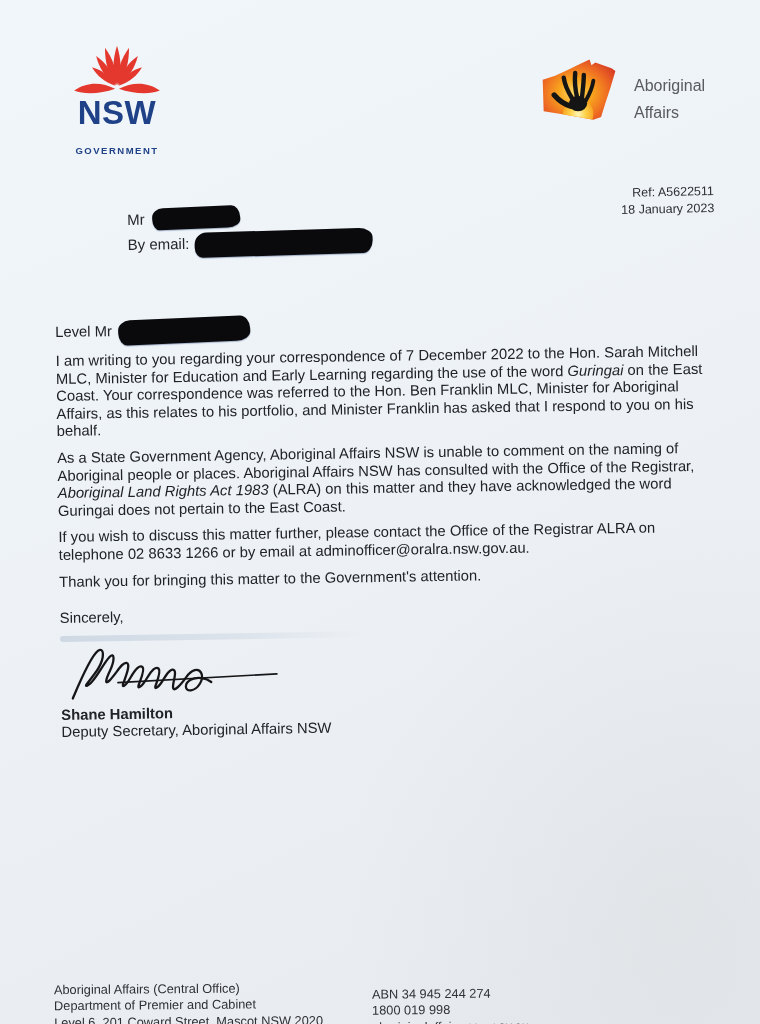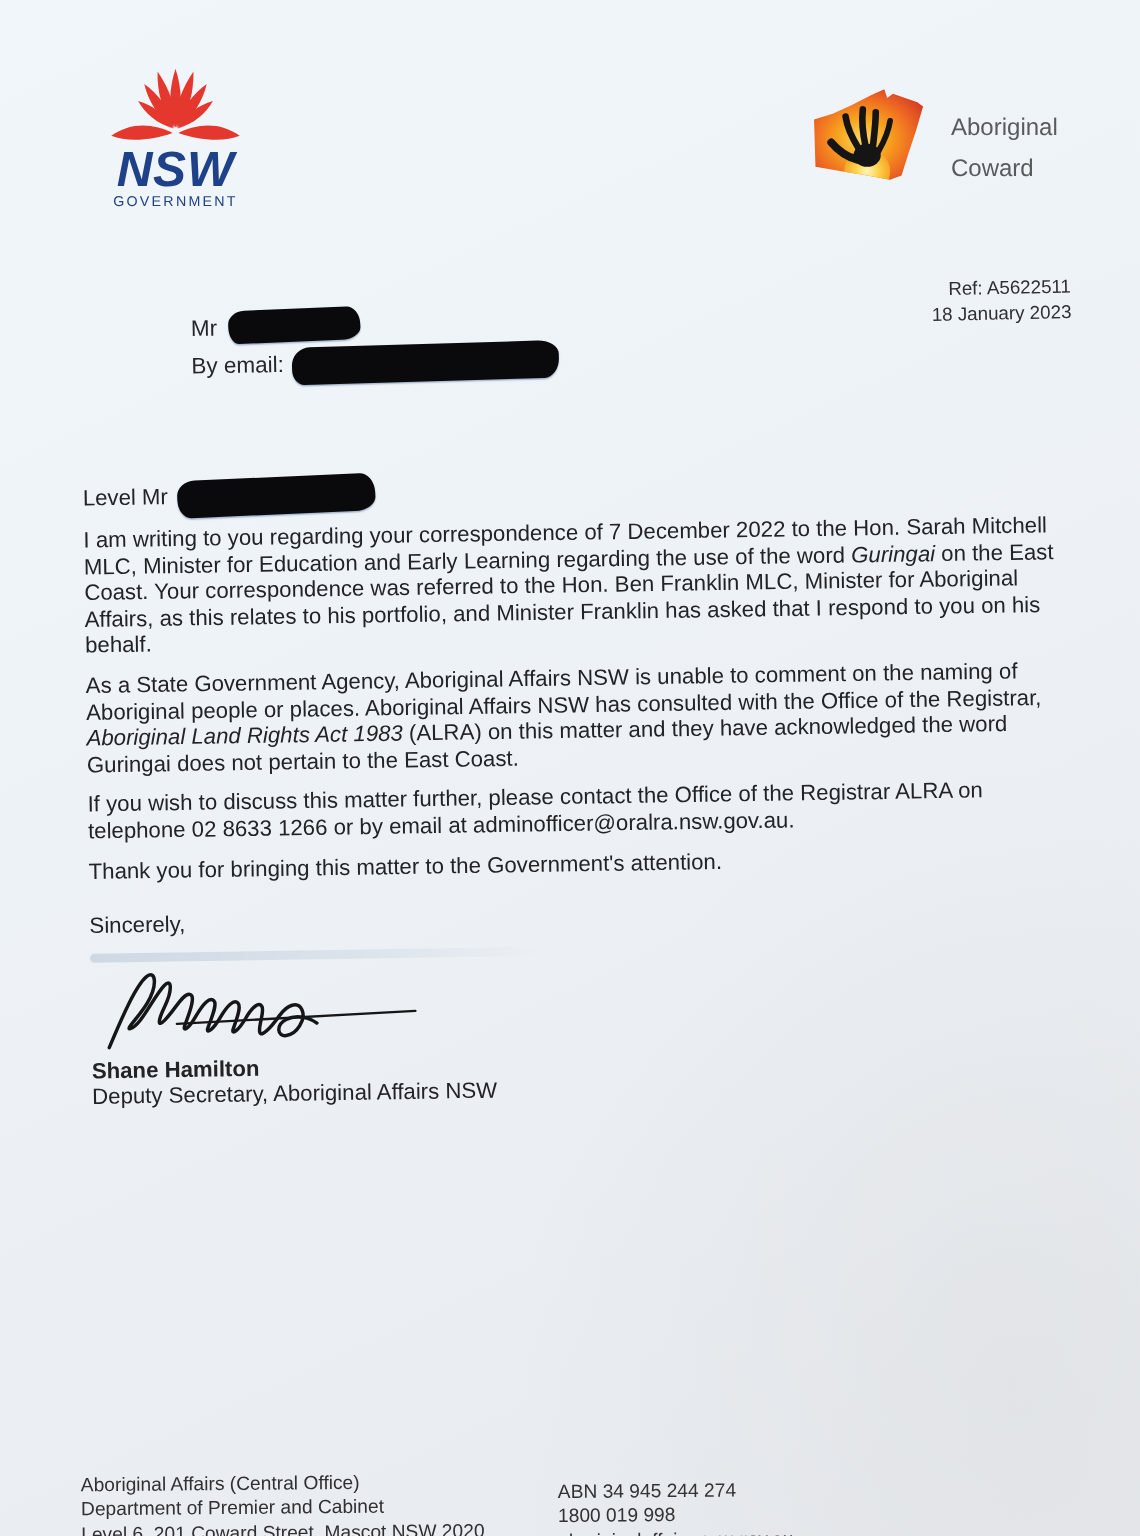--- a/index.html
+++ b/index.html
@@ -6,22 +6,22 @@
   body{
     width:760px;height:1024px;overflow:hidden;position:relative;
     font-family:"Liberation Sans",sans-serif;
     background:linear-gradient(155deg,#f1f6fa 0%,#eef3f7 35%,#ebeff3 65%,#e7eaee 100%);
   }
   .page{position:absolute;inset:0;}
 
   
   .nsw-logo{position:absolute;left:58px;top:44px;width:118px;text-align:center;}
   .nsw-logo .waratah{display:block;margin:0 auto;}
-  .nsw-word{font-size:33px;font-weight:bold;color:#1e4187;line-height:30px;letter-spacing:.5px;font-style:italic;}
-  .gov-word{font-size:9.5px;font-weight:normal;color:#1e4187;letter-spacing:1.5px;margin-top:1px;}
+  .nsw-word{font-size:33px;font-weight:bold;color:#1e4187;line-height:30px;letter-spacing:.5px;}
+  .gov-word{font-size:9.5px;font-weight:bold;color:#1e4187;letter-spacing:1.5px;margin-top:17px;}
 
   
   .aa-logo{position:absolute;left:536px;top:56px;display:flex;align-items:flex-start;}
   .aa-text{font-size:16px;color:#595a5e;line-height:27px;padding-top:16px;margin-left:10px;}
 
   
   .ref-block{position:absolute;top:184px;right:46px;text-align:right;
     font-size:12.5px;color:#2e2f33;line-height:17px;transform:rotate(-1.2deg);}
 
   
@@ -110,21 +110,21 @@
         <ellipse cx="44" cy="49" rx="9.5" ry="8" fill="#151515" stroke="none"></ellipse>
         <path d="M37 52 C30 50 24 46 19 40" stroke-width="5.5"></path>
         <path d="M38 44 C33 36 30 29 29 22" stroke-width="4.6"></path>
         <path d="M43 43 C41 34 40 26 41 17" stroke-width="4.6"></path>
         <path d="M48 43 C49 34 50 27 50 19" stroke-width="4.6"></path>
         <path d="M52 46 C56 39 59 32 60 25" stroke-width="4"></path>
       </g>
     </svg>
     <div class="aa-text">
       <div>Aboriginal</div>
-      <div>Coward</div>
+      <div>Affairs</div>
     </div>
   </div>
 
   <div class="ref-block">
     <div>Ref: A5622511</div>
     <div>18 January 2023</div>
   </div>
 
   <div class="addr">
     <div><span>Mr</span><span class="redact name"></span></div>

